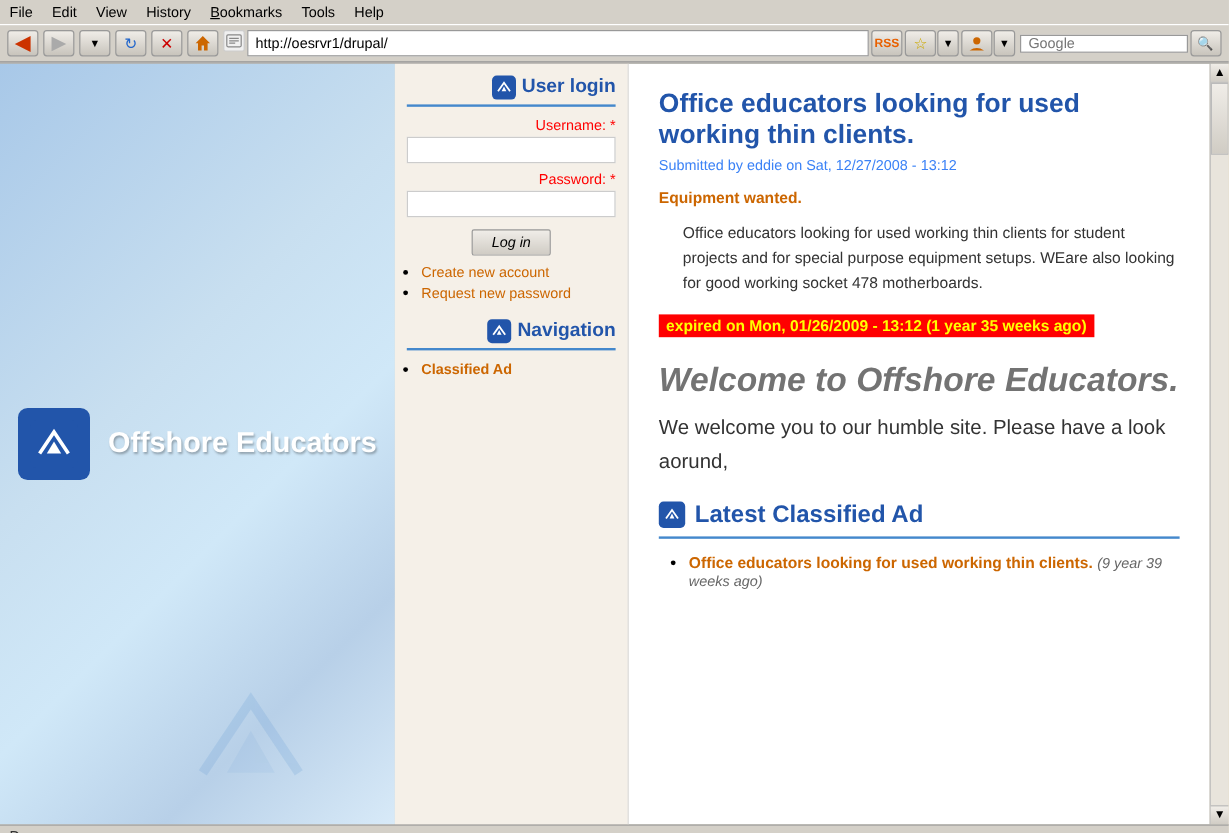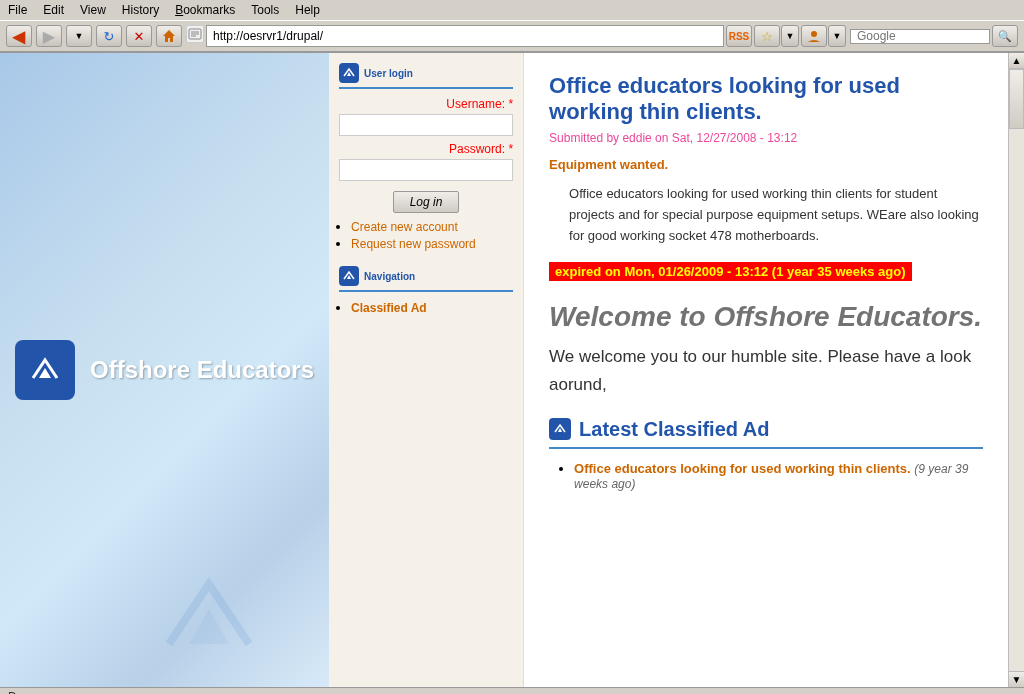--- a/index.html
+++ b/index.html
@@ -36,38 +36,38 @@
 
     
     .blue-bar { height: 4px; background: #4488cc; }
 
     
     .content-area { display: flex; flex: 1; overflow: hidden; }
 
     
     .sidebar { width: 195px; background: #f5f0e8; padding: 10px 10px; flex-shrink: 0; border-right: 1px solid #ddd; overflow-y: auto; }
     .sidebar-section { margin-bottom: 15px; }
-    .sidebar-section-title { font-size: 10px; font-weight: bold; color: #2255aa; border-bottom: 2px solid #4488cc; padding-bottom: 4px; margin-bottom: 8px; display: flex; align-items: center; gap: 5px; }
+    .sidebar-section-title { font-size: 16px; font-weight: bold; color: #2255aa; border-bottom: 2px solid #4488cc; padding-bottom: 4px; margin-bottom: 8px; display: flex; align-items: center; gap: 5px; justify-content: flex-end; }
     .sidebar-logo-small { width: 20px; height: 20px; background: #2255aa; border-radius: 4px; display: flex; align-items: center; justify-content: center; flex-shrink: 0; }
     .sidebar-logo-small svg { width: 14px; height: 14px; }
     .login-label { font-size: 12px; text-align: right; color: #333; margin-bottom: 3px; }
     .login-label span { color: red; }
     .login-input { width: 100%; height: 22px; border: 1px solid #ccc; padding: 2px 4px; font-size: 12px; margin-bottom: 6px; background: white; }
     .login-btn { display: block; margin: 4px auto; padding: 3px 16px; background: linear-gradient(to bottom, #f0ede8, #d0ccc4); border: 1px solid #999; font-size: 12px; cursor: pointer; border-radius: 2px; font-style: italic; }
     .login-links { margin-top: 6px; padding-left: 12px; }
     .login-links li { list-style: disc; margin-bottom: 2px; }
     .login-links a { color: #cc6600; font-size: 12px; text-decoration: none; }
     .nav-links { list-style: disc; padding-left: 12px; }
     .nav-links li { margin-bottom: 4px; }
     .nav-links a { color: #cc6600; font-size: 12px; text-decoration: none; font-weight: bold; }
 
     
     .main-content { flex: 1; background: white; padding: 20px 25px; overflow-y: auto; }
     .article-title { font-size: 22px; font-weight: bold; color: #2255aa; margin-bottom: 6px; text-decoration: none; display: block; }
-    .article-meta { font-size: 12px; color: #ec4899; margin-bottom: 12px; }
+    .article-meta { font-size: 12px; color: #3b82f6; margin-bottom: 12px; }
     .equipment-tag { color: #cc6600; font-weight: bold; font-size: 13px; margin-bottom: 12px; }
     .article-body { font-size: 13px; color: #333; line-height: 1.6; margin-bottom: 16px; margin-left: 20px; }
     .expired-notice { background: red; color: yellow; font-size: 13px; font-weight: bold; padding: 2px 6px; display: inline-block; margin-bottom: 20px; }
     .welcome-title { font-size: 28px; font-weight: bold; color: #737373; margin-bottom: 10px; font-style: italic; }
     .welcome-body { font-size: 17px; color: #333; line-height: 1.6; margin-bottom: 20px; }
     .section-header { display: flex; align-items: center; gap: 8px; border-bottom: 2px solid #4488cc; padding-bottom: 6px; margin-bottom: 12px; }
     .section-header-logo { width: 22px; height: 22px; background: #2255aa; border-radius: 4px; display: flex; align-items: center; justify-content: center; }
     .section-header-logo svg { width: 14px; height: 14px; }
     .section-title { font-size: 20px; font-weight: bold; color: #2255aa; }
     .classified-list { list-style: disc; padding-left: 25px; }

